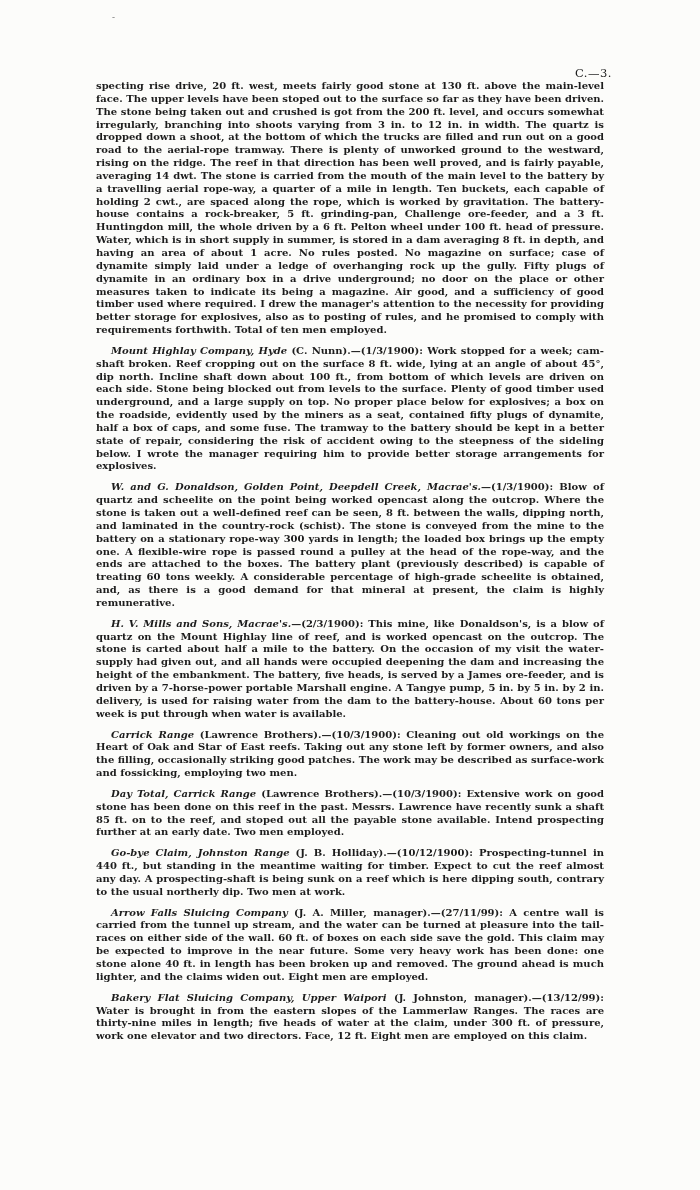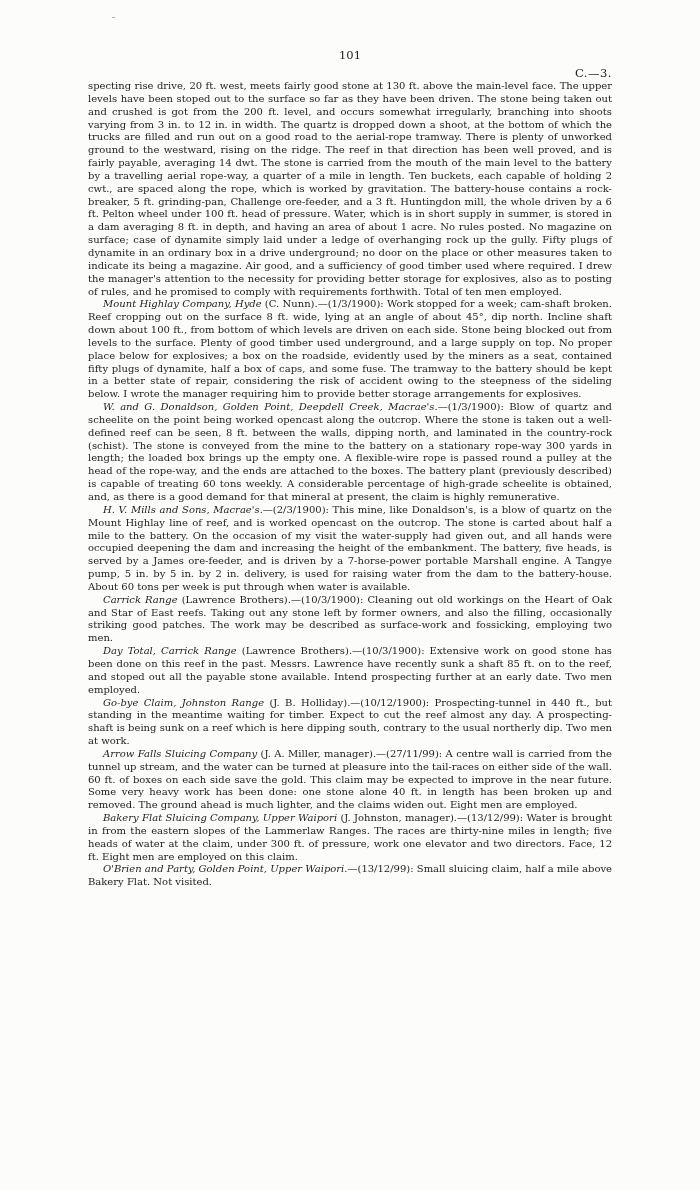--- a/index.html
+++ b/index.html
@@ -33,22 +33,23 @@
     position: absolute;
     right: 0; top: 18px;
     letter-spacing: 0.5px;
   }
   .body-text {
     font-size: 10px;
     line-height: 12.85px;
     text-align: justify;
   }
   .body-text p {
-    margin: 0;
+    margin: 8px;
     text-indent: 15px;
+    font-weight: bold;
   }
   .body-text p.no-indent { text-indent: 0; }
   .body-text i { font-style: italic; }
   .section-heading {
     margin: 19px 0 7px 0;
     text-align: center;
     text-indent: 0 !important;
     font-variant: small-caps;
     letter-spacing: 1.2px;
     font-size: 10.8px;
@@ -61,21 +62,20 @@
   }
 </style>
 </head>
 <body>
 
 <div class="artifact">-</div>
 
 <div class="page">
 
   <div class="page-header">
-    <span class="page-number">101</span>
     <span class="section-code">C.—3.</span>
   </div>
 
   <div class="body-text">
 
     <p class="no-indent"><span>specting rise drive, 20 ft. west, meets fairly good stone at 130 ft. above the main-level face.  The upper levels have been stoped out to the surface so far as they have been driven.  The stone being taken out and crushed is got from the 200 ft. level, and occurs somewhat irregularly, branching into shoots varying from 3 in. to 12 in. in width.  The quartz is dropped down a shoot, at the bottom of which the trucks are filled and run out on a good road to the aerial-rope tramway. There is plenty of unworked ground to the westward, rising on the ridge.  The reef in that direction has been well proved, and is fairly payable, averaging 14 dwt.  The stone is carried from the mouth of the main level to the battery by a travelling aerial rope-way, a quarter of a mile in length. Ten buckets, each capable of holding 2 cwt., are spaced along the rope, which is worked by gravitation.  The battery-house contains a rock-breaker, 5 ft. grinding-pan, Challenge ore-feeder, and a 3 ft. Huntingdon mill, the whole driven by a 6 ft. Pelton wheel under 100 ft. head of pressure. Water, which is in short supply in summer, is stored in a dam averaging 8 ft. in depth, and having an area of about 1 acre.  No rules posted.  No magazine on surface; case of dynamite simply laid under a ledge of overhanging rock up the gully.  Fifty plugs of dynamite in an ordinary box in a drive underground; no door on the place or other measures taken to indicate its being a magazine.  Air good, and a sufficiency of good timber used where required.  I drew the manager's attention to the necessity for providing better storage for explosives, also as to posting of rules, and he promised to comply with requirements forthwith.  Total of ten men employed.</span></p>
 
     <p><i>Mount Highlay Company, Hyde</i><span> (C. Nunn).—(1/3/1900): Work stopped for a week; cam-shaft broken.  Reef cropping out on the surface 8 ft. wide, lying at an angle of about 45°, dip north. Incline shaft down about 100 ft., from bottom of which levels are driven on each side.  Stone being blocked out from levels to the surface.  Plenty of good timber used underground, and a large supply on top.  No proper place below for explosives; a box on the roadside, evidently used by the miners as a seat, contained fifty plugs of dynamite, half a box of caps, and some fuse.  The tramway to the battery should be kept in a better state of repair, considering the risk of accident owing to the steepness of the sideling below.  I wrote the manager requiring him to provide better storage arrangements for explosives.</span></p>
 
     <p><i>W. and G. Donaldson, Golden Point, Deepdell Creek, Macrae's.</i><span>—(1/3/1900): Blow of quartz and scheelite on the point being worked opencast along the outcrop.  Where the stone is taken out a well-defined reef can be seen, 8 ft. between the walls, dipping north, and laminated in the country-rock (schist).  The stone is conveyed from the mine to the battery on a stationary rope-way 300 yards in length; the loaded box brings up the empty one.  A flexible-wire rope is passed round a pulley at the head of the rope-way, and the ends are attached to the boxes.  The battery plant (previously described) is capable of treating 60 tons weekly.  A considerable percentage of high-grade scheelite is obtained, and, as there is a good demand for that mineral at present, the claim is highly remunerative.</span></p>
@@ -87,17 +87,16 @@
 
     <p><i>Day Total, Carrick Range</i><span> (Lawrence Brothers).—(10/3/1900): Extensive work on good stone has been done on this reef in the past.  Messrs. Lawrence have recently sunk a shaft 85 ft. on to the reef, and stoped out all the payable stone available.  Intend prospecting further at an early date.  Two men employed.</span></p>
 
     <p><i>Go-bye Claim, Johnston Range</i><span> (J. B. Holliday).—(10/12/1900): Prospecting-tunnel in 440 ft., but standing in the meantime waiting for timber.  Expect to cut the reef almost any day.  A prospecting-shaft is being sunk on a reef which is here dipping south, contrary to the usual northerly dip.  Two men at work.</span></p>
 
 
     <p><i>Arrow Falls Sluicing Company</i><span> (J. A. Miller, manager).—(27/11/99): A centre wall is carried from the tunnel up stream, and the water can be turned at pleasure into the tail-races on either side of the wall.  60 ft. of boxes on each side save the gold.  This claim may be expected to improve in the near future.  Some very heavy work has been done: one stone alone 40 ft. in length has been broken up and removed.  The ground ahead is much lighter, and the claims widen out. Eight men are employed.</span></p>
 
     <p><i>Bakery Flat Sluicing Company, Upper Waipori</i><span> (J. Johnston, manager).—(13/12/99): Water is brought in from the eastern slopes of the Lammerlaw Ranges.  The races are thirty-nine miles in length; five heads of water at the claim, under 300 ft. of pressure, work one elevator and two directors.  Face, 12 ft.  Eight men are employed on this claim.</span></p>
 
-    <p><i>O'Brien and Party, Golden Point, Upper Waipori.</i><span>—(13/12/99): Small sluicing claim, half a mile above Bakery Flat.  Not visited.</span></p>
 
   </div>
 
 </div>
 
 </body></html>

